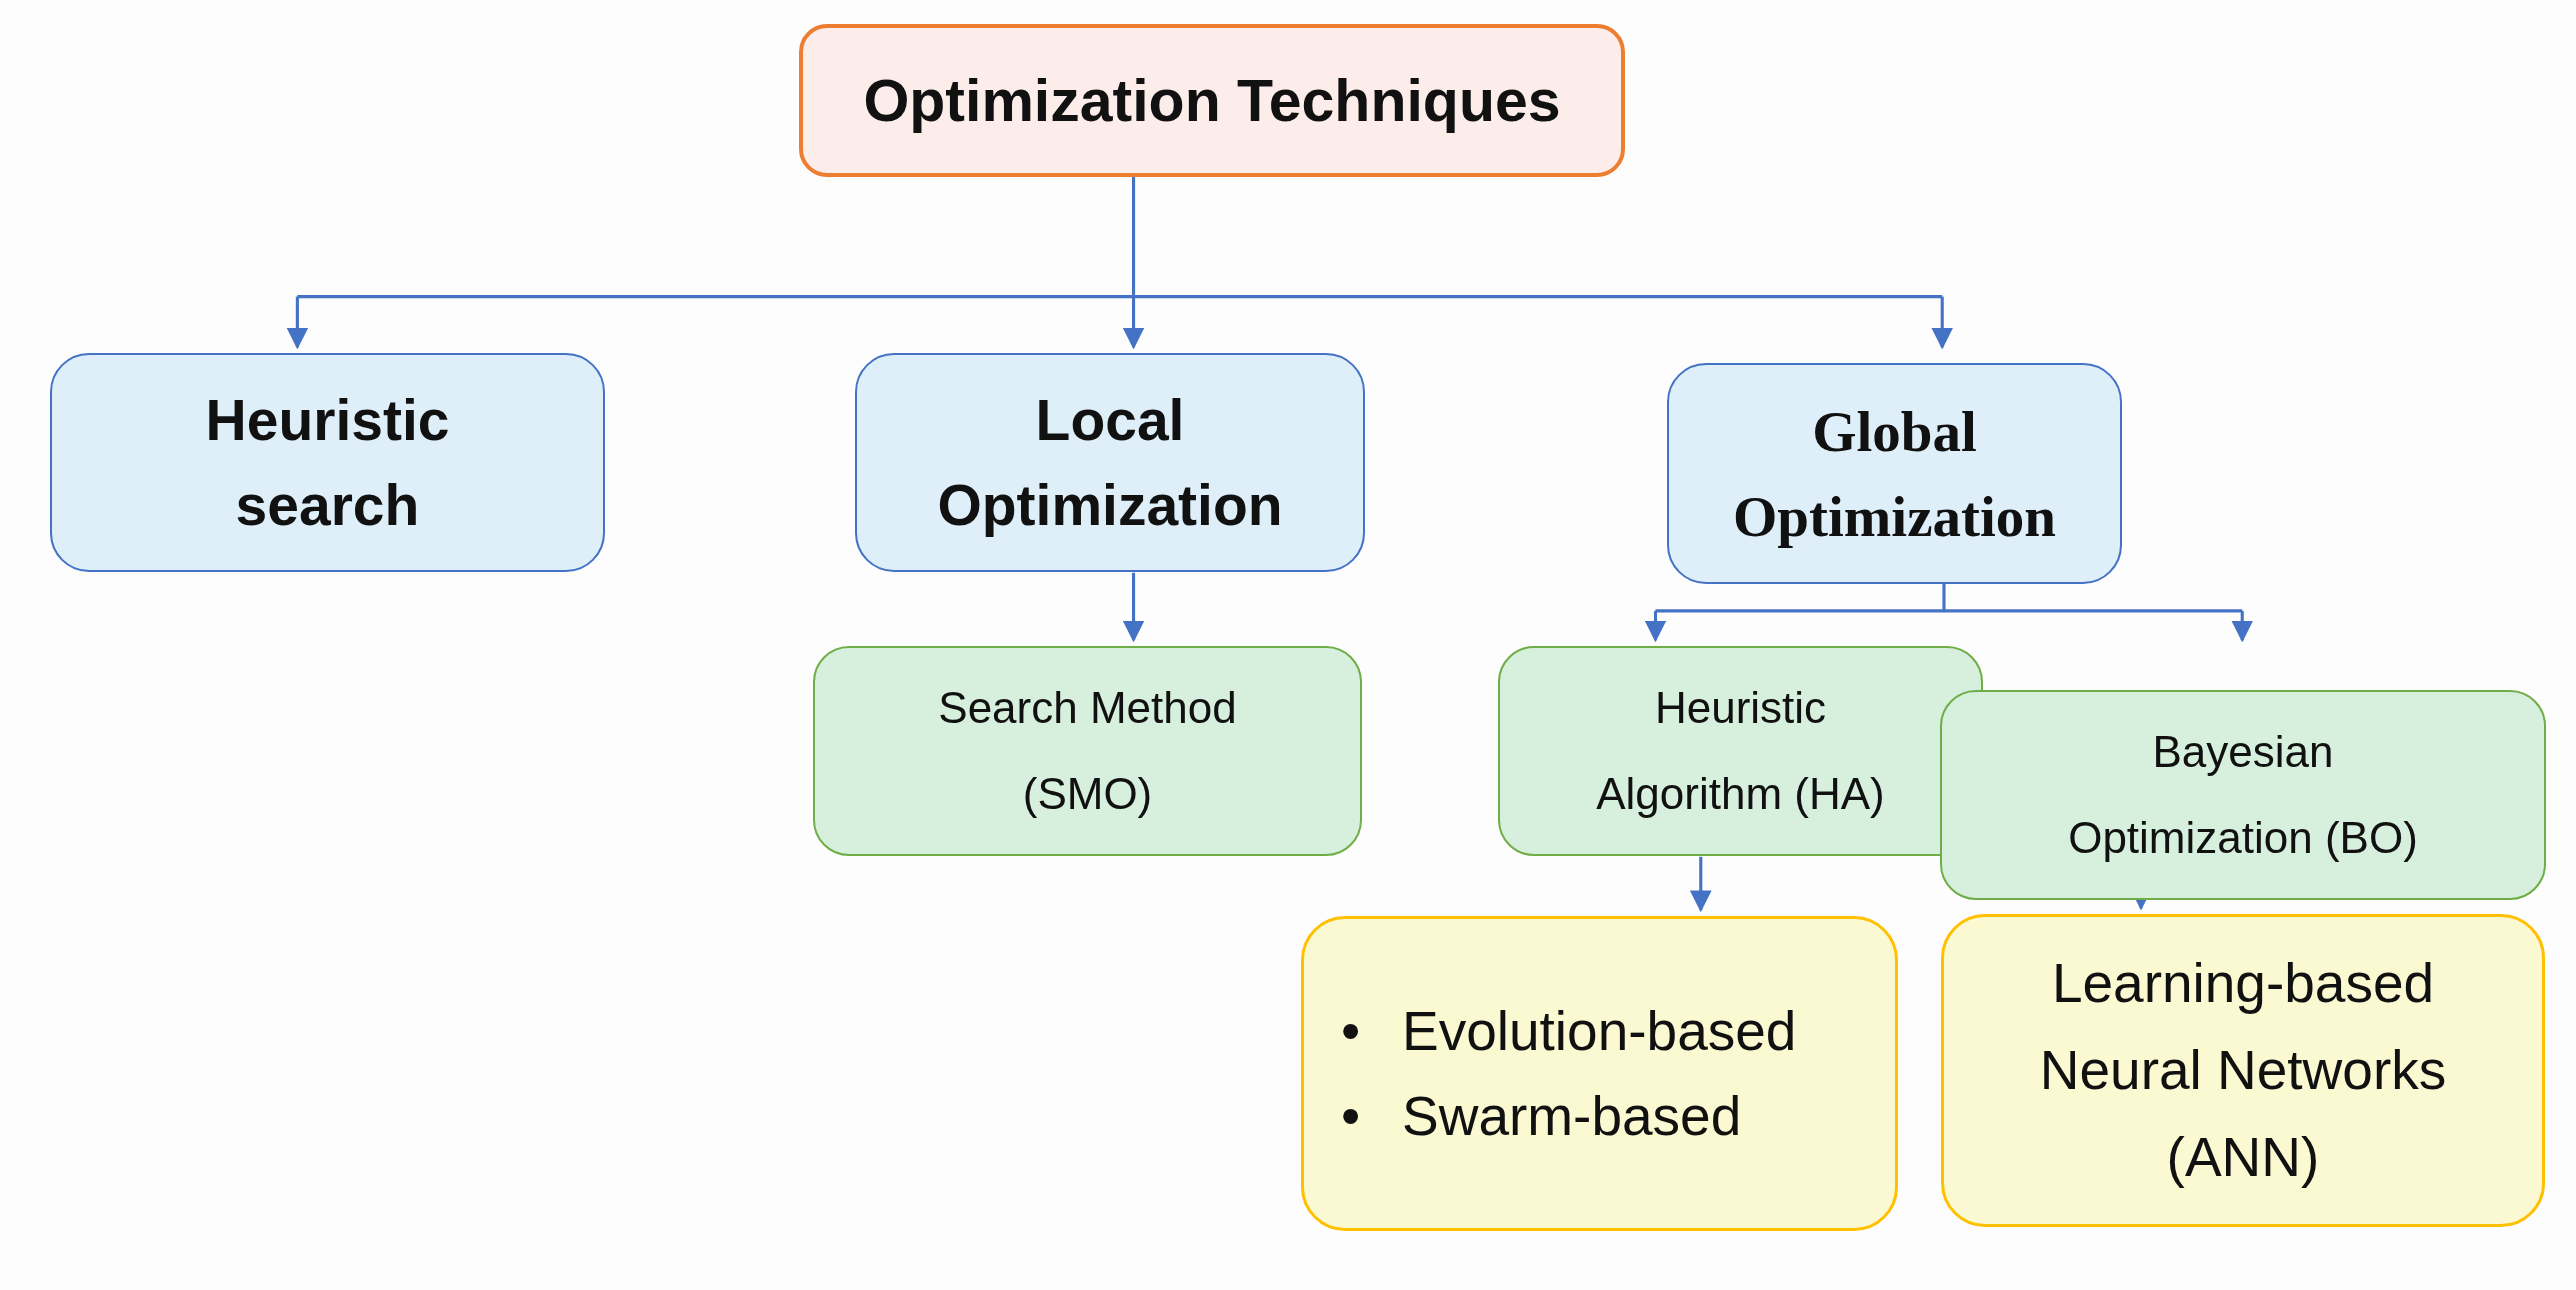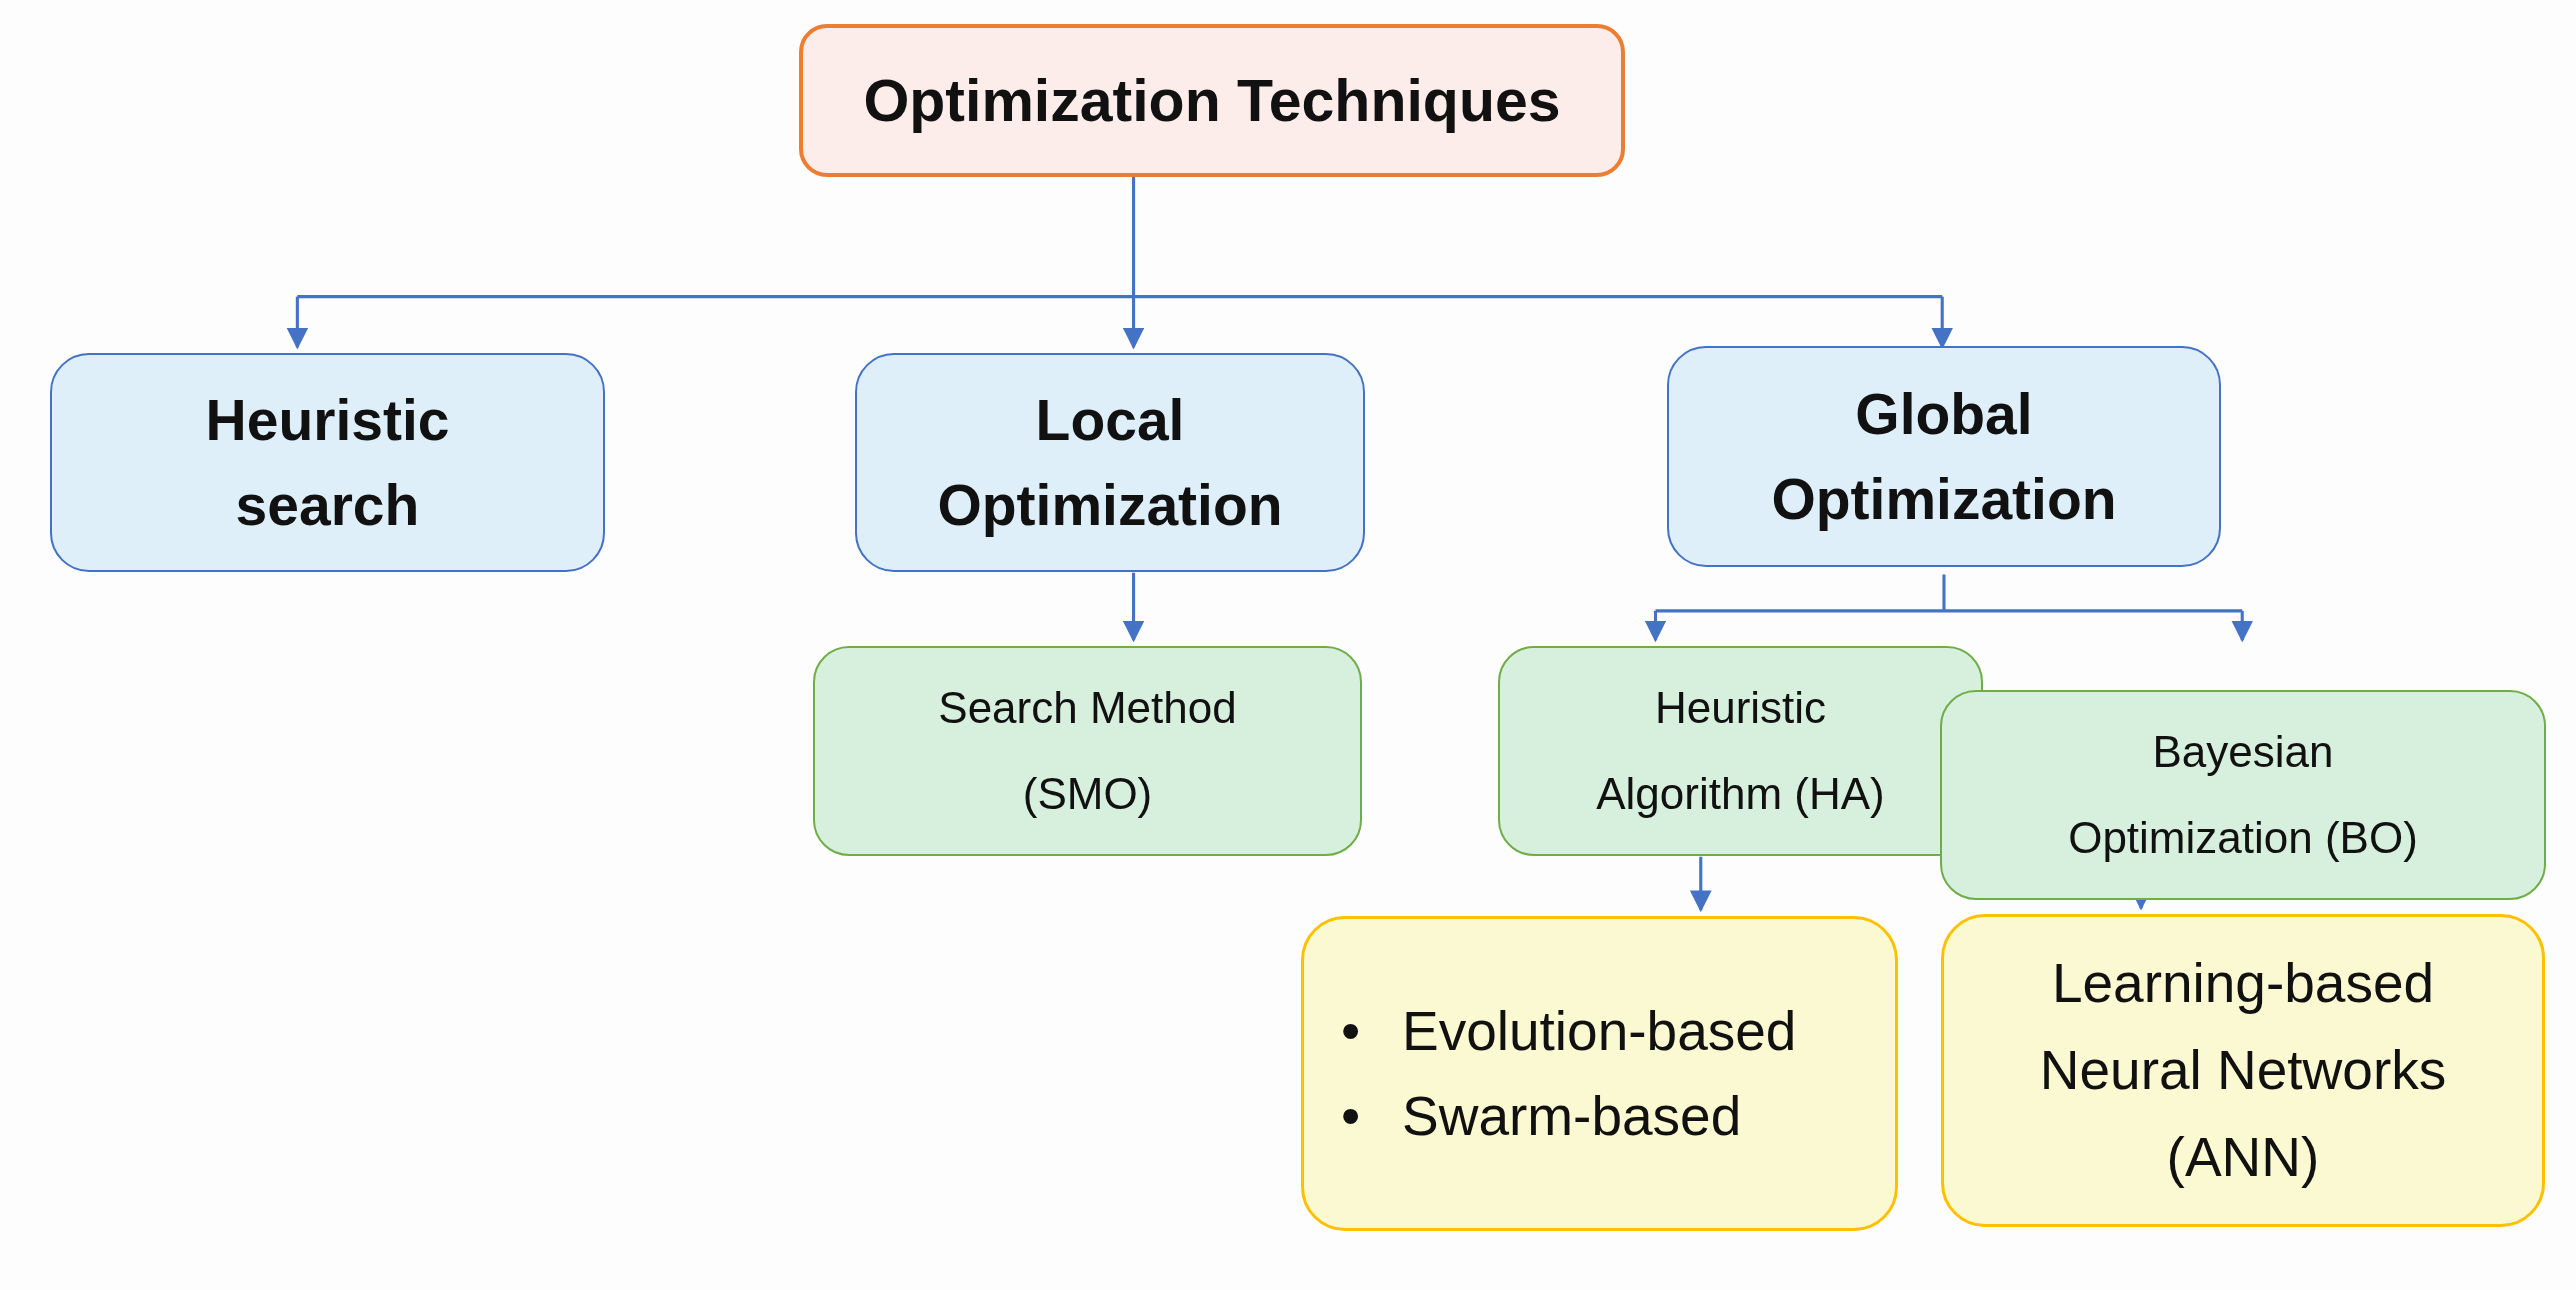--- a/index.html
+++ b/index.html
@@ -83,21 +83,21 @@
   <div class="node blue-node" style="left:50px;top:353px;width:555px;height:219px;">
     <div class="node-label">Heuristic
 search</div>
   </div>
 
   <div class="node blue-node" style="left:855px;top:353px;width:510px;height:219px;">
     <div class="node-label">Local
 Optimization</div>
   </div>
 
-  <div class="node blue-node" style="left:1667px;top:346px;width:554px;height:221px;">
+  <div class="node blue-node" style="left:1667px;top:363px;width:455px;height:221px;font-family:Liberation Serif, serif;">
     <div class="node-label">Global
 Optimization</div>
   </div>
 
   <div class="node green-node" style="left:813px;top:646px;width:549px;height:210px;">
     <div class="node-label">Search Method
 (SMO)</div>
   </div>
 
   <div class="node green-node" style="left:1498px;top:646px;width:485px;height:210px;">

